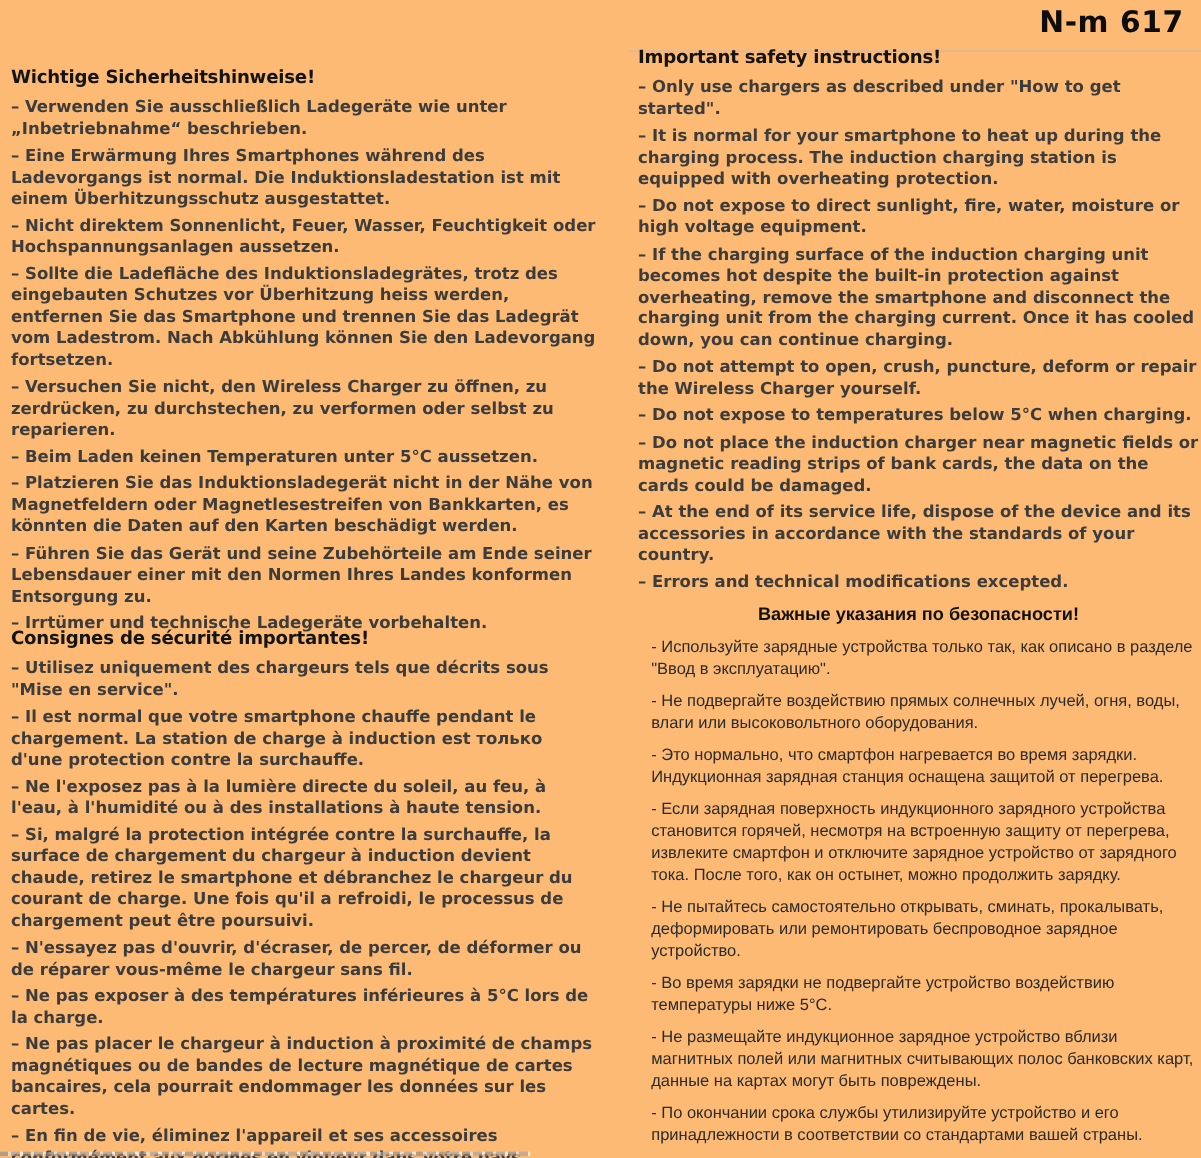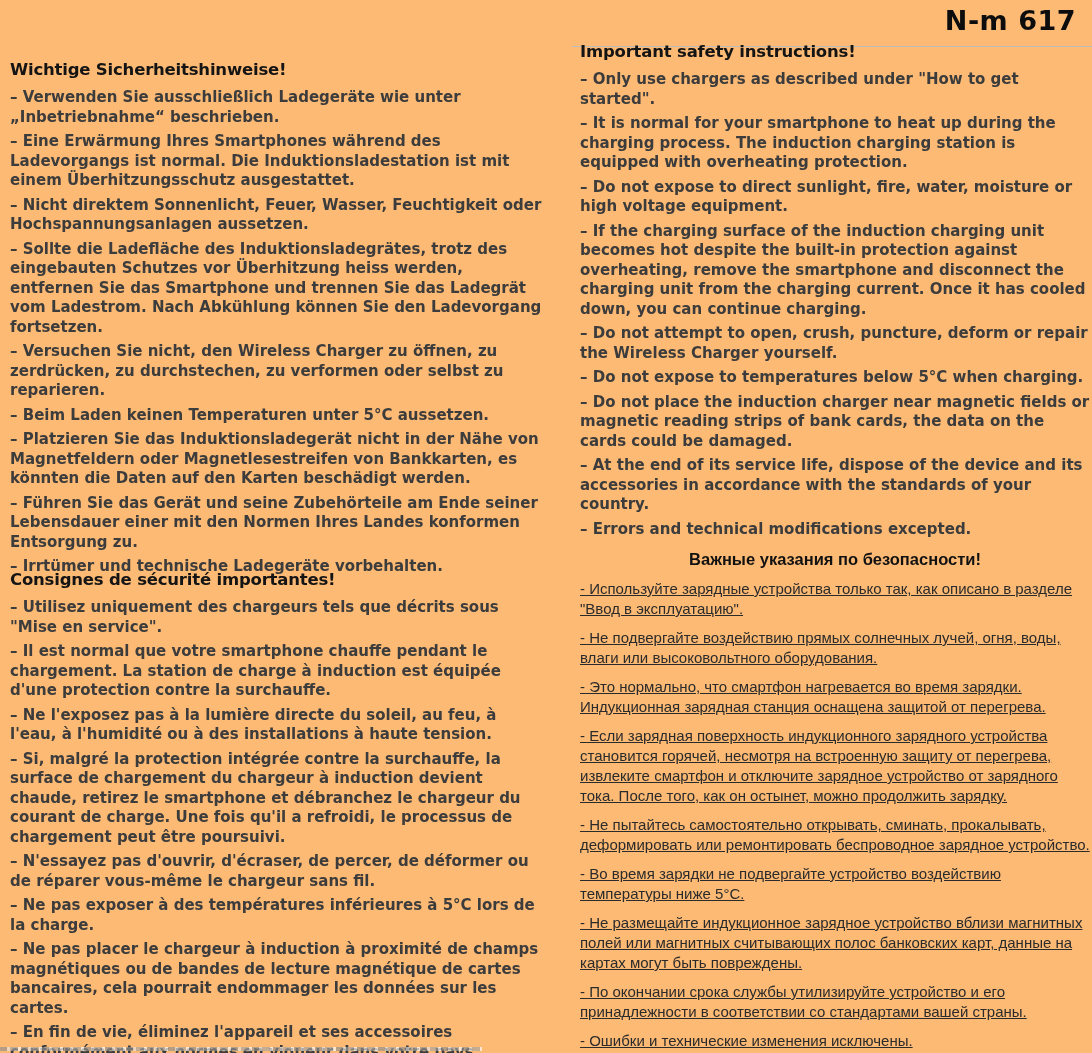--- a/index.html
+++ b/index.html
@@ -65,22 +65,21 @@
     line-height: 20px;
   }
   .section.cyrillic h2 {
     font-size: 16.5px;
     line-height: 20px;
     color: #111111;
     margin: 0 0 10px 0;
     text-align: center;
   }
   .section.cyrillic p {
-    margin: 0 0 9px 0;
-    text-decoration: underline;
+    margin: 0 0 9px 12px;
   }
   #section-de { left: 10px; top: 46px;  width: 532px; }
   #section-fr { left: 10px; top: 556px; width: 532px; }
   #section-en { left: 580px; top: 28px;  width: 510px; }
   #section-ru { left: 580px; top: 549px; width: 510px; }
   .cutoff-artifact {
     position: absolute;
     left: 0px;
     top: 1047px;
     width: 482px;
@@ -126,21 +125,21 @@
     <p>– Do not attempt to open, crush, puncture, deform or repair the Wireless Charger yourself.</p>
     <p>– Do not expose to temperatures below 5°C when charging.</p>
     <p>– Do not place the induction charger near magnetic fields or magnetic reading strips of bank cards, the data on the cards could be damaged.</p>
     <p>– At the end of its service life, dispose of the device and its accessories in accordance with the standards of your country.</p>
     <p>– Errors and technical modifications excepted.</p>
   </div>
 
   <div class="section latin" id="section-fr">
     <h2>Consignes de sécurité importantes!</h2>
     <p>– Utilisez uniquement des chargeurs tels que décrits sous "Mise en service".</p>
-    <p>– Il est normal que votre smartphone chauffe pendant le chargement. La station de charge à induction est équipée d'une protection contre la surchauffe.</p>
+    <p>– Il est normal que votre smartphone chauffe pendant le chargement. La station de charge à induction est только d'une protection contre la surchauffe.</p>
     <p>– Ne l'exposez pas à la lumière directe du soleil, au feu, à l'eau, à l'humidité ou à des installations à haute tension.</p>
     <p>– Si, malgré la protection intégrée contre la surchauffe, la surface de chargement du chargeur à induction devient chaude, retirez le smartphone et débranchez le chargeur du courant de charge. Une fois qu'il a refroidi, le processus de chargement peut être poursuivi.</p>
     <p>– N'essayez pas d'ouvrir, d'écraser, de percer, de déformer ou de réparer vous-même le chargeur sans fil.</p>
     <p>– Ne pas exposer à des températures inférieures à 5°C lors de la charge.</p>
     <p>– Ne pas placer le chargeur à induction à proximité de champs magnétiques ou de bandes de lecture magnétique de cartes bancaires, cela pourrait endommager les données sur les cartes.</p>
     <p>– En fin de vie, éliminez l'appareil et ses accessoires conformément aux normes en vigueur dans votre pays.</p>
     <p>– Sous réserve d'erreurs et de modifications techniques.</p>
   </div>
 
   <div class="section cyrillic" id="section-ru">

